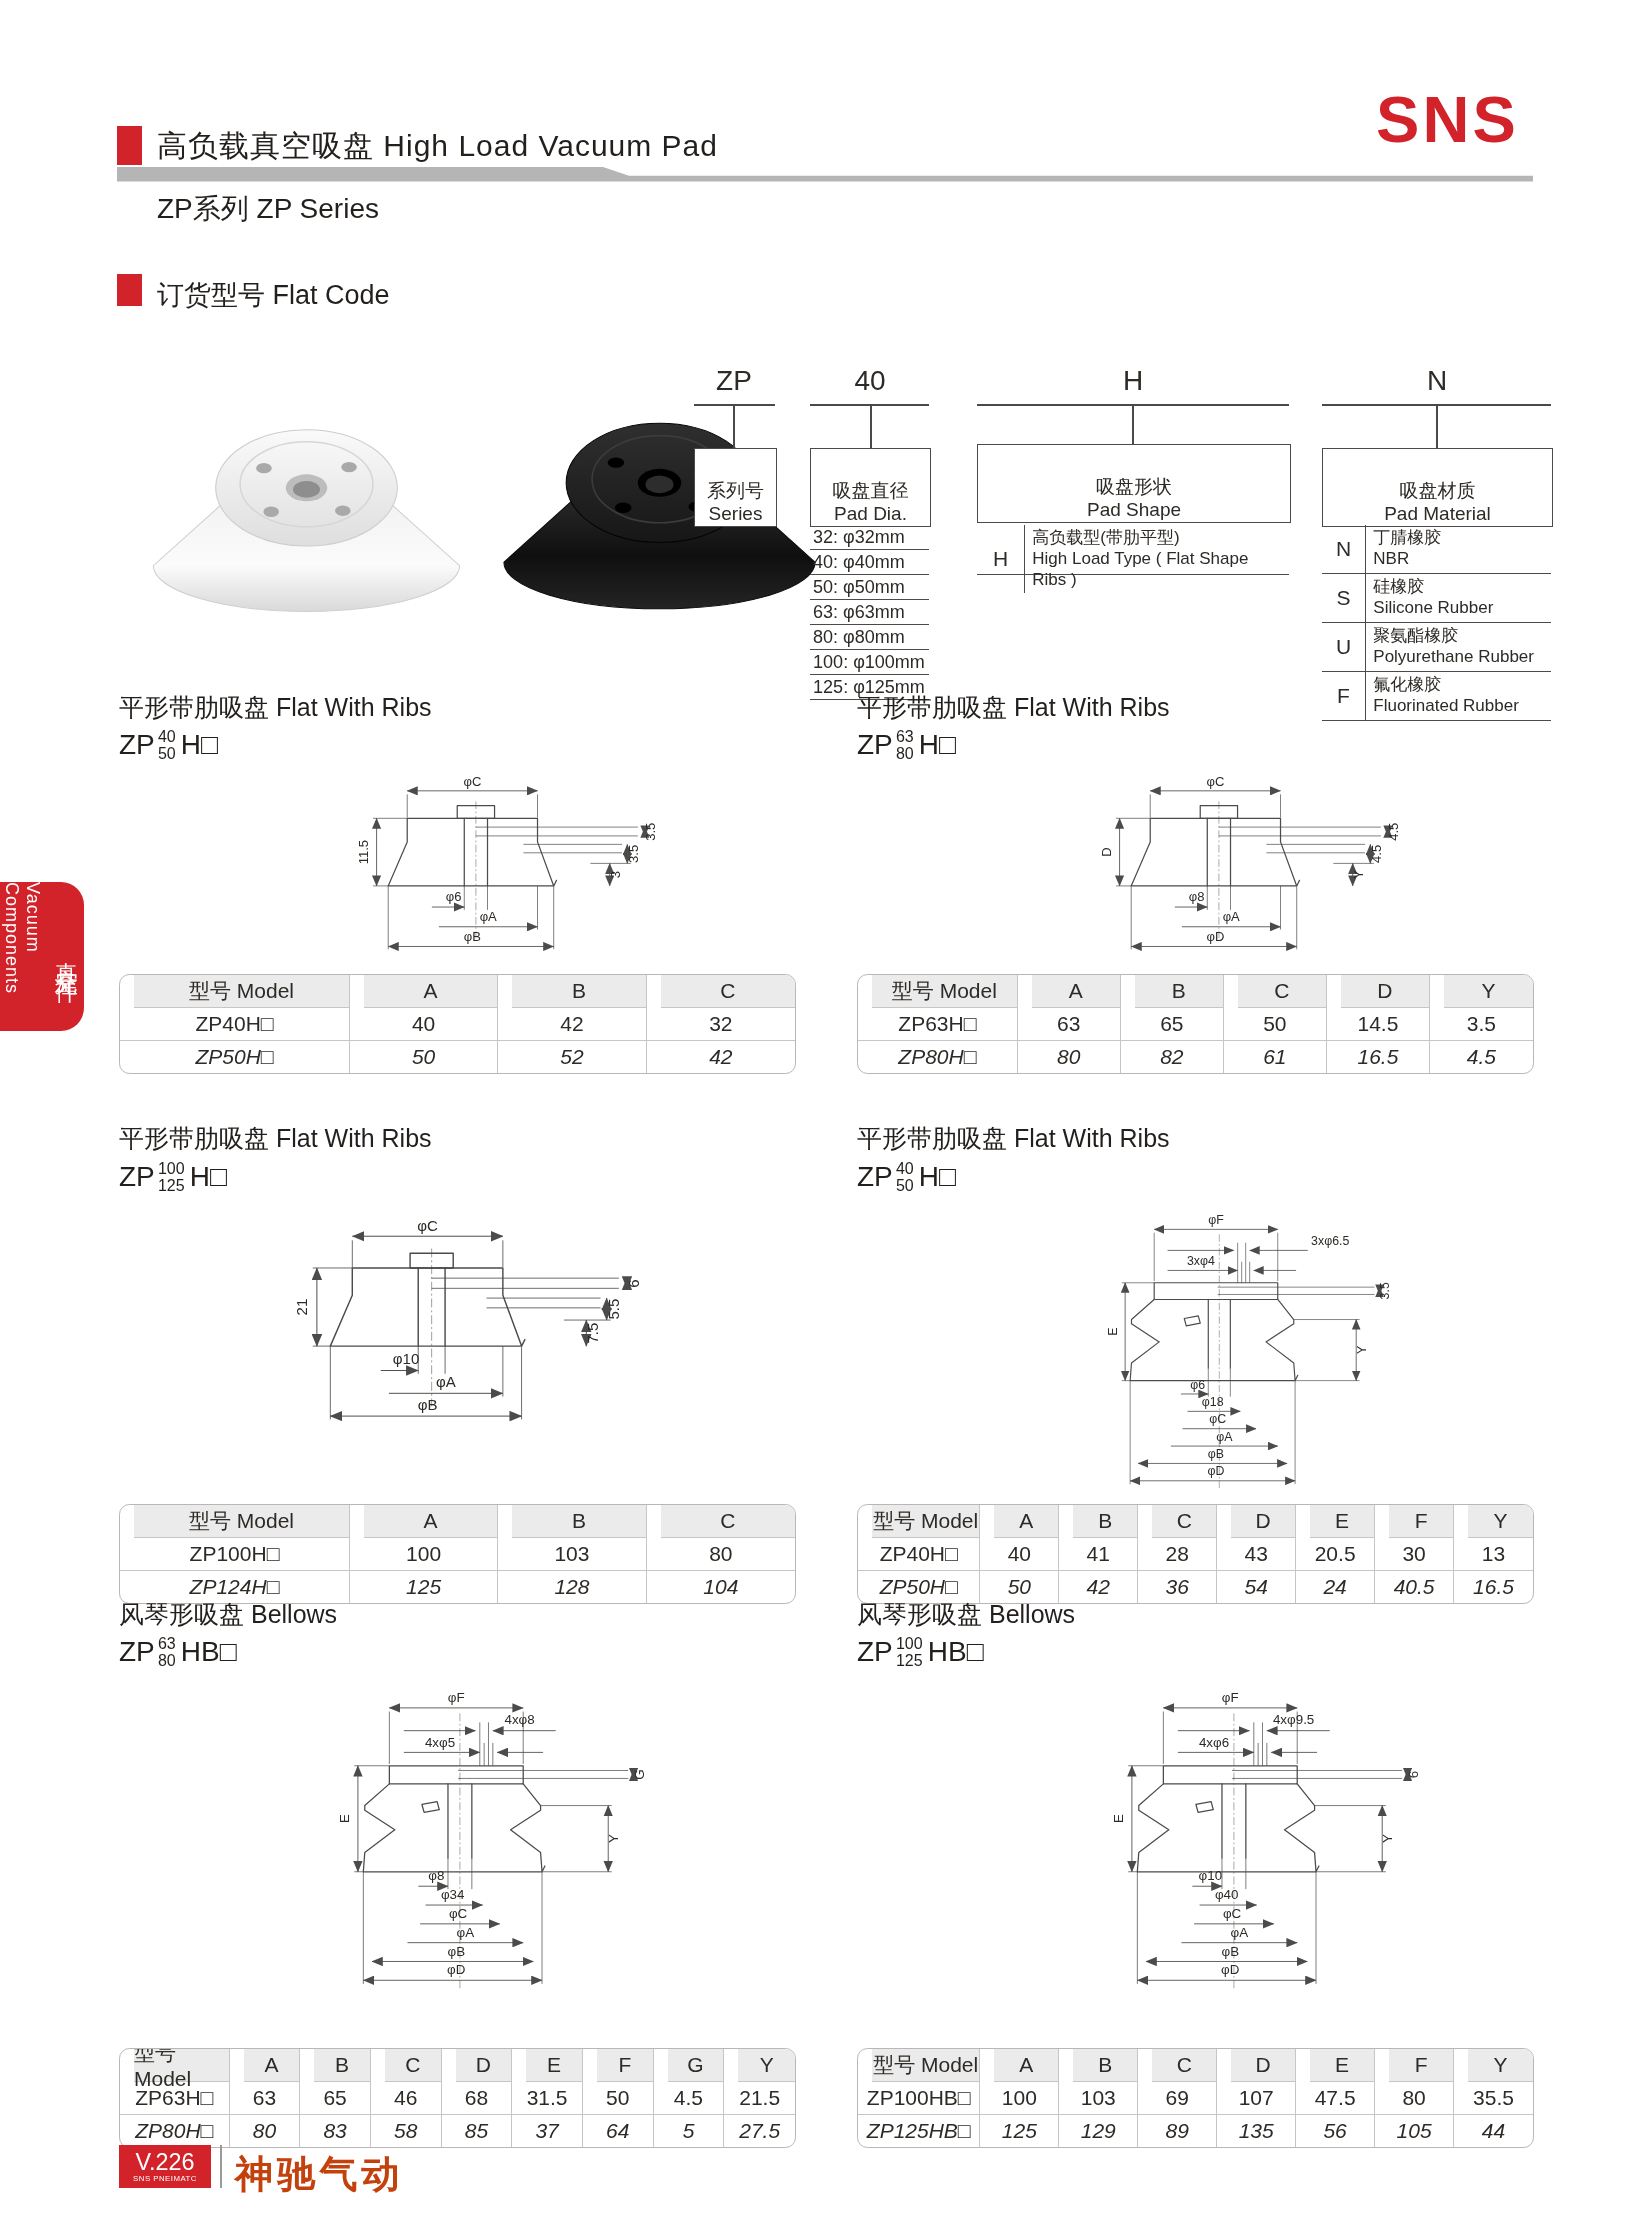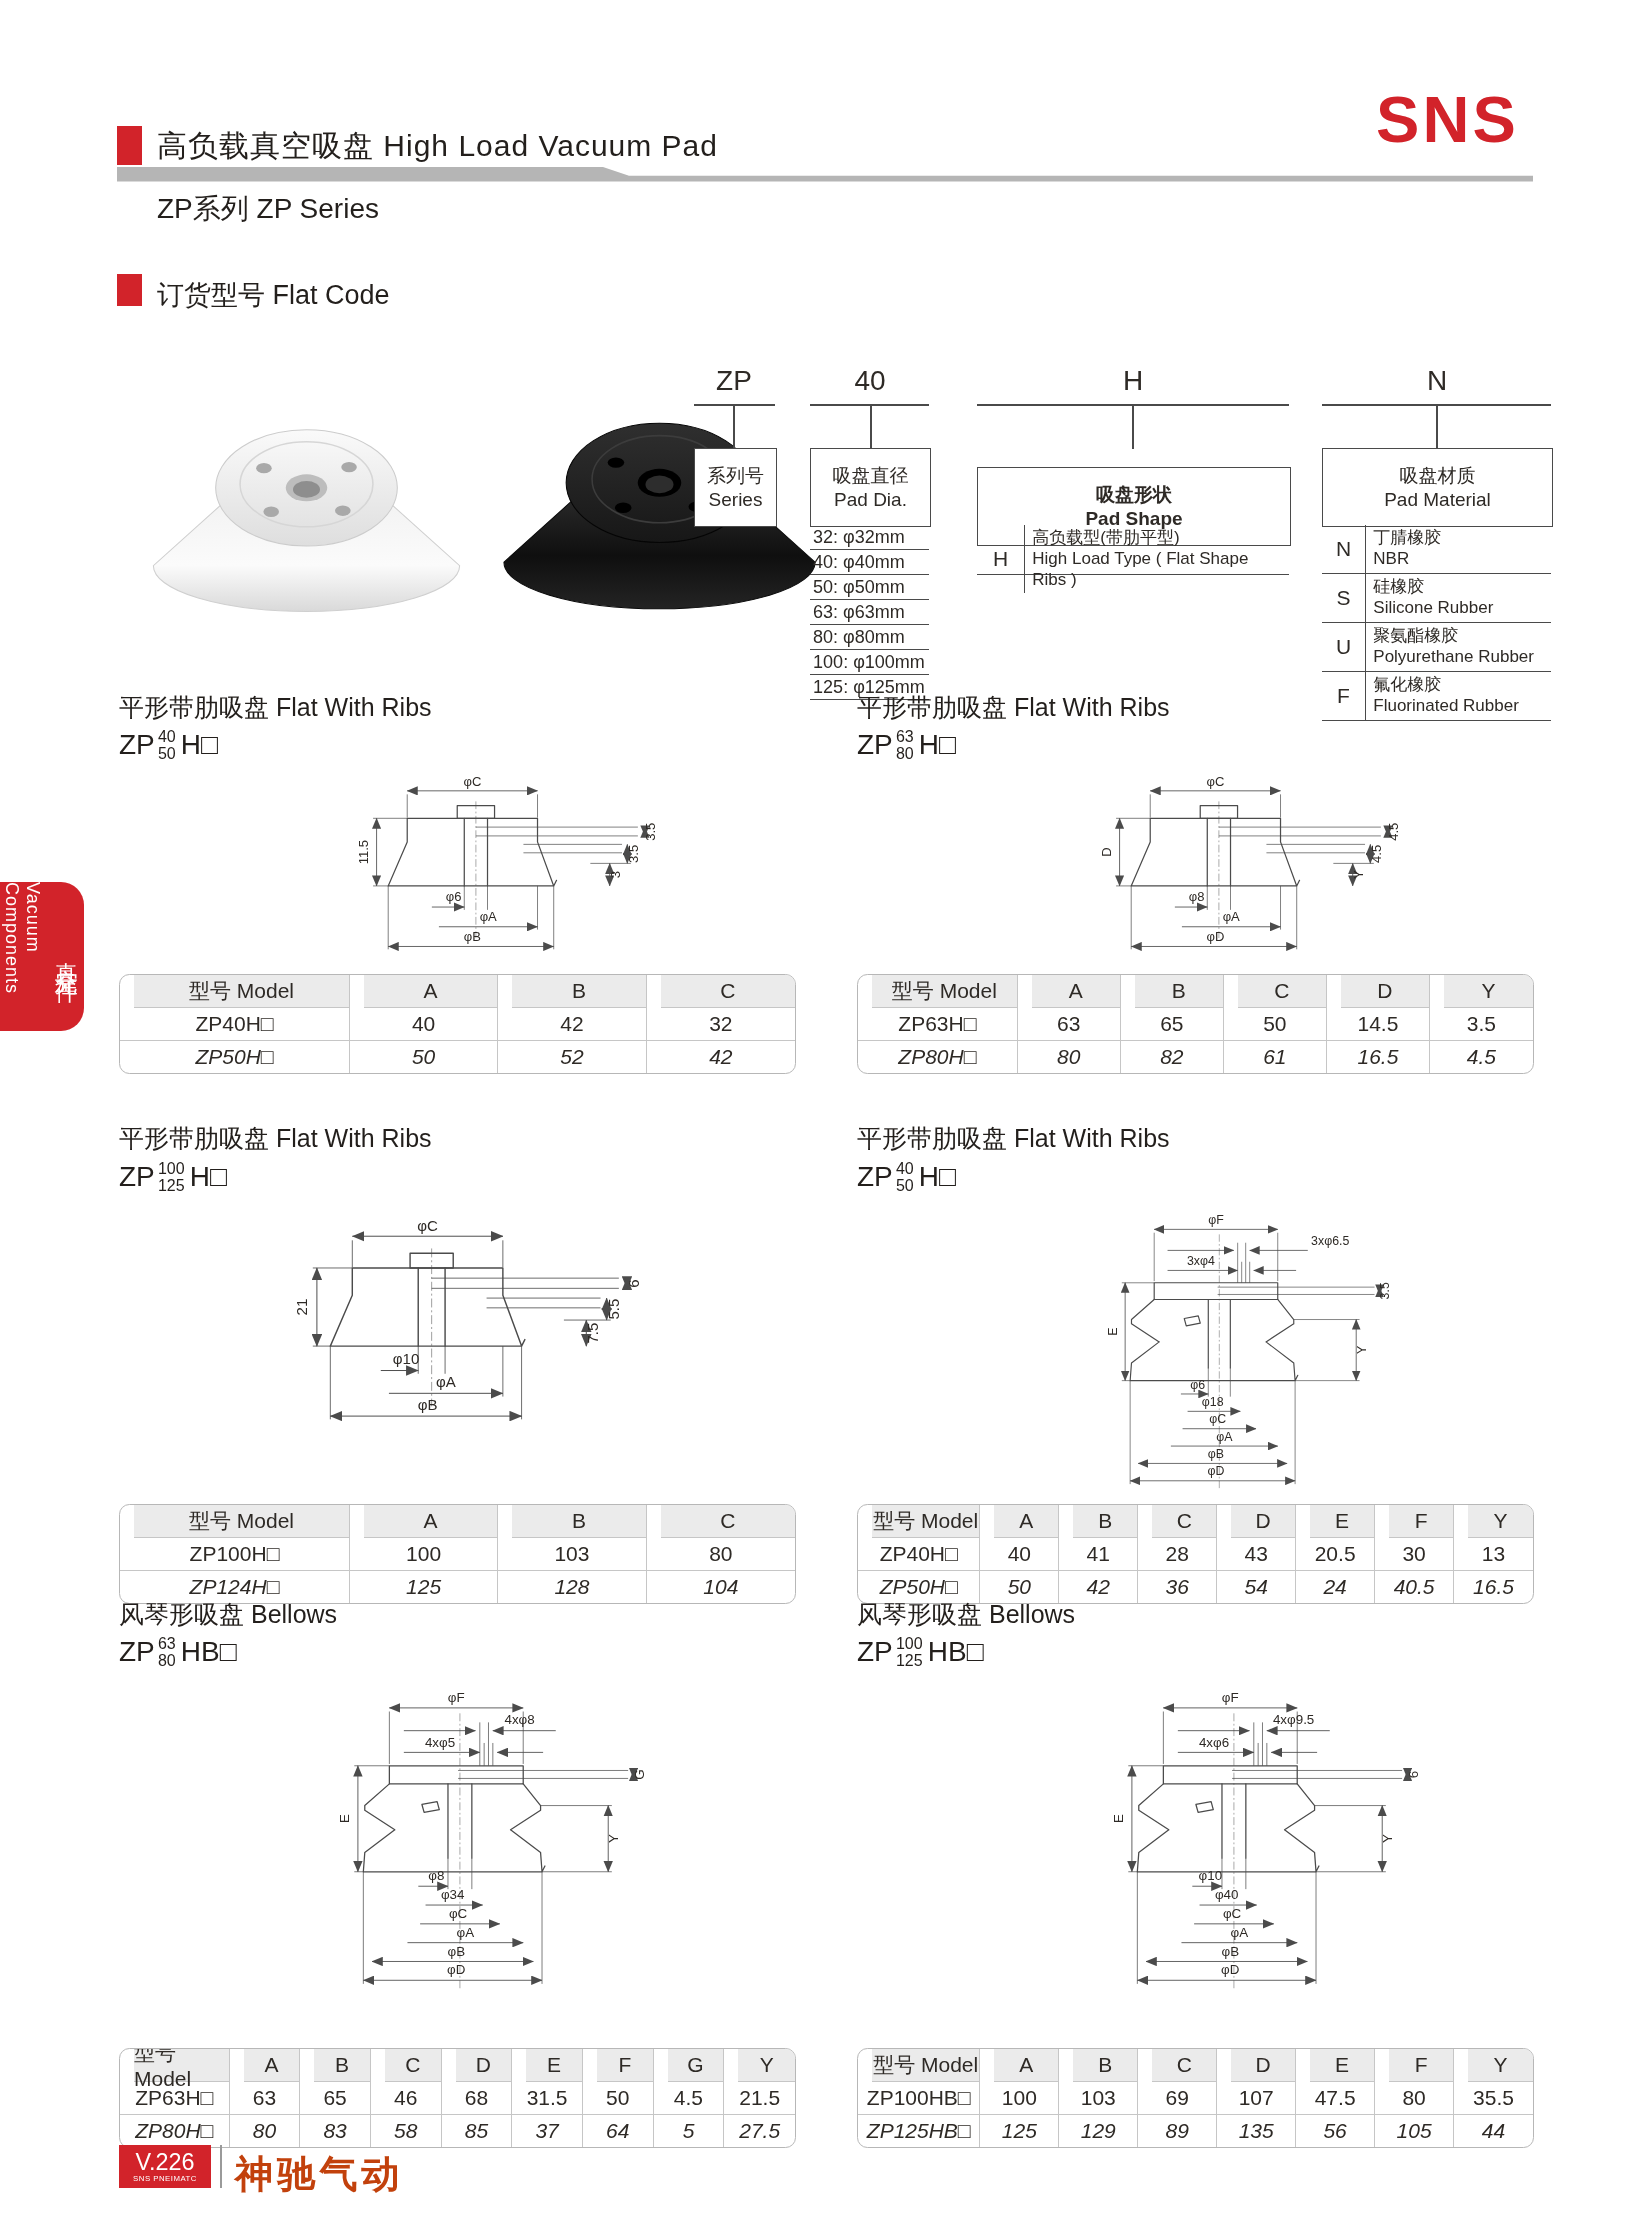--- a/index.html
+++ b/index.html
@@ -13,21 +13,21 @@
   .header-bar{position:absolute;left:117px;top:167px;width:1416px;height:14.5px;background:#b5b5b5;
               clip-path:polygon(0 0,486px 0,512px 8.8px,1416px 8.8px,1416px 14.5px,0 14.5px);}
   .series-title{position:absolute;left:157px;top:190px;font-size:28px;color:#231f1c;white-space:nowrap;}
   .oc-heading{position:absolute;left:157px;top:277px;font-size:27px;color:#231f1c;white-space:nowrap;}
 
   
   .oc-code{position:absolute;font-size:28px;color:#2e2a26;transform:translateX(-50%);}
   .oc-underline{position:absolute;height:1.6px;background:#4a4a4a;}
   .oc-conn{position:absolute;width:1.6px;background:#4a4a4a;}
   .oc-box{position:absolute;border:1.6px solid #4a4a4a;background:#fff;display:flex;flex-direction:column;
-          justify-content:center;align-items:center;text-align:center;font-size:19px;line-height:1.25;color:#2e2a26;}
+          justify-content:flex-end;align-items:center;text-align:center;font-size:19px;line-height:1.25;color:#2e2a26;}
   .dia-list{position:absolute;left:810px;top:525px;width:119px;}
   .dia-item{height:24px;border-bottom:1.6px solid #4a4a4a;font-size:18px;display:flex;align-items:center;padding-left:3.1px;color:#2e2a26;}
   .opt-rows{position:absolute;}
   .opt-row{display:grid;border-bottom:1.6px solid #4a4a4a;}
   .opt-code{border-right:1.6px solid #4a4a4a;display:flex;align-items:center;justify-content:center;font-size:21px;color:#2e2a26;}
   .opt-text{padding:3.1px 2.1px 3.1px 7.3px;font-size:17px;line-height:1.22;color:#2e2a26;display:flex;flex-direction:column;justify-content:center;}
 
   
   .photo{position:absolute;}
 
@@ -161,21 +161,21 @@
 <div class="oc-conn" style="left:1436px;top:404px;height:45px;"></div>
 
 <div class="oc-box" style="left:694px;top:448px;width:81px;height:77px;">
   <span>系列号</span>
   <span>Series</span>
 </div>
 <div class="oc-box" style="left:810px;top:448px;width:119px;height:77px;">
   <span>吸盘直径</span>
   <span>Pad Dia.</span>
 </div>
-<div class="oc-box" style="left:977px;top:467px;width:312px;height:77px;font-weight:bold;">
+<div class="oc-box" style="left:977px;top:444px;width:312px;height:77px;">
   <span>吸盘形状</span>
   <span>Pad Shape</span>
 </div>
 <div class="oc-box" style="left:1322px;top:448px;width:229px;height:77px;">
   <span>吸盘材质</span>
   <span>Pad Material</span>
 </div>
 
 <div class="dia-list">
     <div class="dia-item">32: φ32mm</div>

